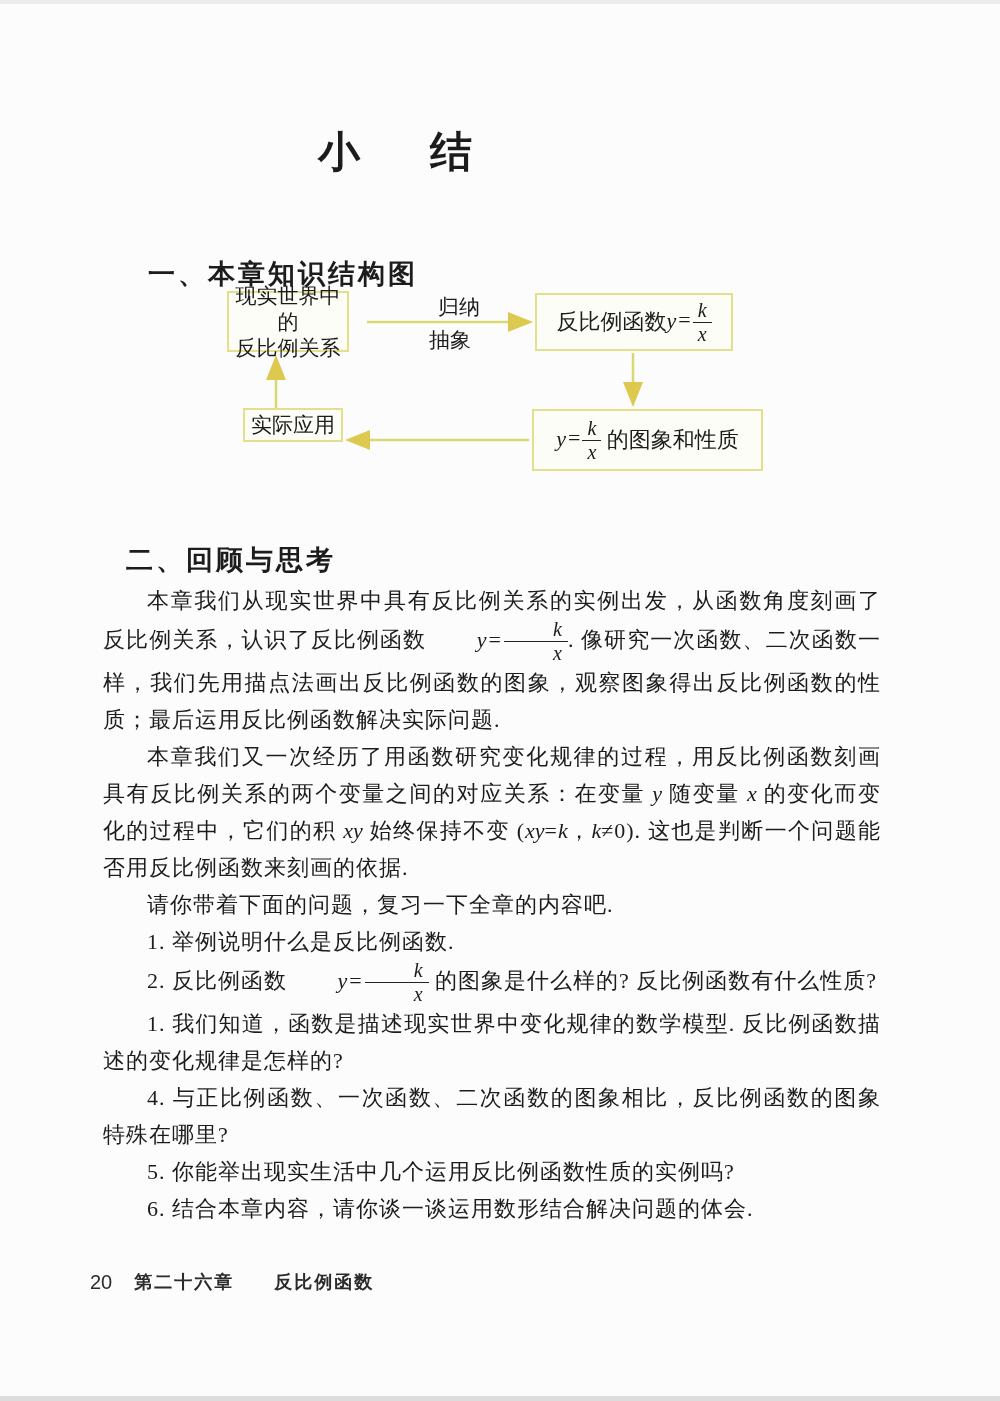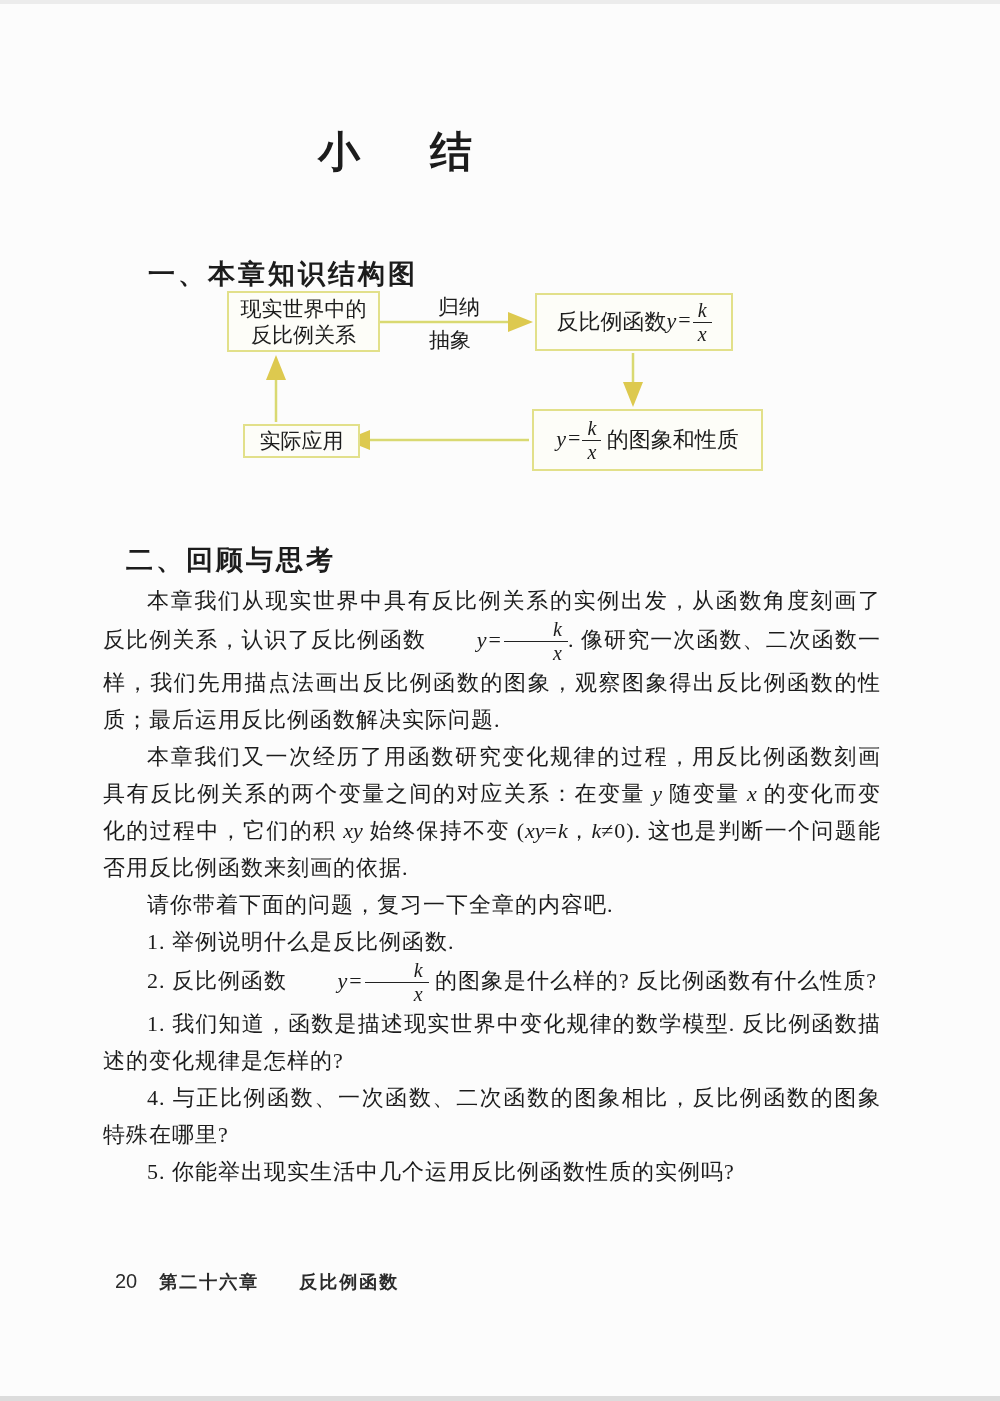--- a/index.html
+++ b/index.html
@@ -19,24 +19,24 @@
   .section-heading-1{
     position:absolute;left:148px;top:218px;font-size:27px;letter-spacing:3px;margin-top:38px;
   }
 
   
   .fc-box{
     position:absolute;border:2px solid #e2e08a;background:#fdfdf8;
     display:flex;align-items:center;justify-content:center;text-align:center;
     font-size:21px;line-height:26px;box-sizing:border-box;
   }
-  #fc-box1{left:227px;top:291px;width:153px;height:61px;}
+  #fc-box1{left:227px;top:291px;width:122px;height:61px;}
   #fc-box2{left:535px;top:293px;width:198px;height:58px;font-size:22px;}
   #fc-box3{left:532px;top:409px;width:231px;height:62px;font-size:22px;}
-  #fc-box4{left:243px;top:424px;width:117px;height:34px;font-size:21px;}
+  #fc-box4{left:243px;top:408px;width:100px;height:34px;font-size:21px;}
   .fc-label{
     position:absolute;width:60px;text-align:center;font-size:21px;
   }
   #fc-label-top{left:420px;top:293px;text-align:right;}
   #fc-label-bottom{left:420px;top:326px;}
   .fc-svg{position:absolute;left:200px;top:270px;pointer-events:none;}
 
   
   .formula{display:inline-block;white-space:nowrap;vertical-align:middle;font-style:italic;}
   .eq{font-style:normal;padding:0 2px;}
@@ -44,21 +44,21 @@
   .frac .num{display:block;border-bottom:1.6px solid #222;padding:0 5px 1px 5px;font-size:20px;font-style:italic;}
   .frac .den{display:block;padding-top:1px;font-size:20px;font-style:italic;}
   .var{font-style:italic;letter-spacing:0;}
 
   
   .main-text{position:absolute;left:103px;top:544px;width:778px;font-size:22px;line-height:37px;letter-spacing:1px;}
   .section-heading-2{font-size:27px;letter-spacing:3px;line-height:32px;margin:0 0 6px 23px;}
   .para{margin:0;text-indent:2em;text-align:justify;}
 
   
-  .footer{position:absolute;left:115px;top:1270px;display:flex;align-items:flex-start;font-size:18px;color:#2b2b2b;}
+  .footer{position:absolute;left:90px;top:1270px;display:flex;align-items:center;font-size:18px;color:#2b2b2b;}
   .footer .pageno{font-family:"Liberation Sans","DejaVu Sans",sans-serif;font-size:20px;margin-right:22px;}
   .footer .chapter{font-weight:bold;letter-spacing:2px;margin-right:40px;}
   .footer .chap-title{font-weight:bold;letter-spacing:2px;}
 </style>
 </head>
 <body>
 
 <div>
   <div class="edge-top"></div>
 
@@ -111,20 +111,21 @@
 
     <p class="para">请你带着下面的问题，复习一下全章的内容吧.</p>
 
     <p class="para">1. 举例说明什么是反比例函数.</p>
 
     <p class="para"><span>2. 反比例函数 </span><span class="formula"><span class="var">y</span><span class="eq">=</span><span class="frac"><span class="num">k</span><span class="den">x</span></span></span><span> 的图象是什么样的? 反比例函数有什么性质?</span></p>
 
     <p class="para">1. 我们知道，函数是描述现实世界中变化规律的数学模型. 反比例函数描述的变化规律是怎样的?</p>
     <p class="para">4. 与正比例函数、一次函数、二次函数的图象相比，反比例函数的图象特殊在哪里?</p>
     <p class="para">5. 你能举出现实生活中几个运用反比例函数性质的实例吗?</p>
+    <p class="para">6. 结合本章内容，请你谈一谈运用数形结合解决问题的体会.</p>
   </div>
 
   <div class="footer">
     <span class="pageno">20</span>
     <span class="chapter">第二十六章</span>
     <span class="chap-title">反比例函数</span>
   </div>
 
   <div class="edge-bottom"></div>
 </div>

